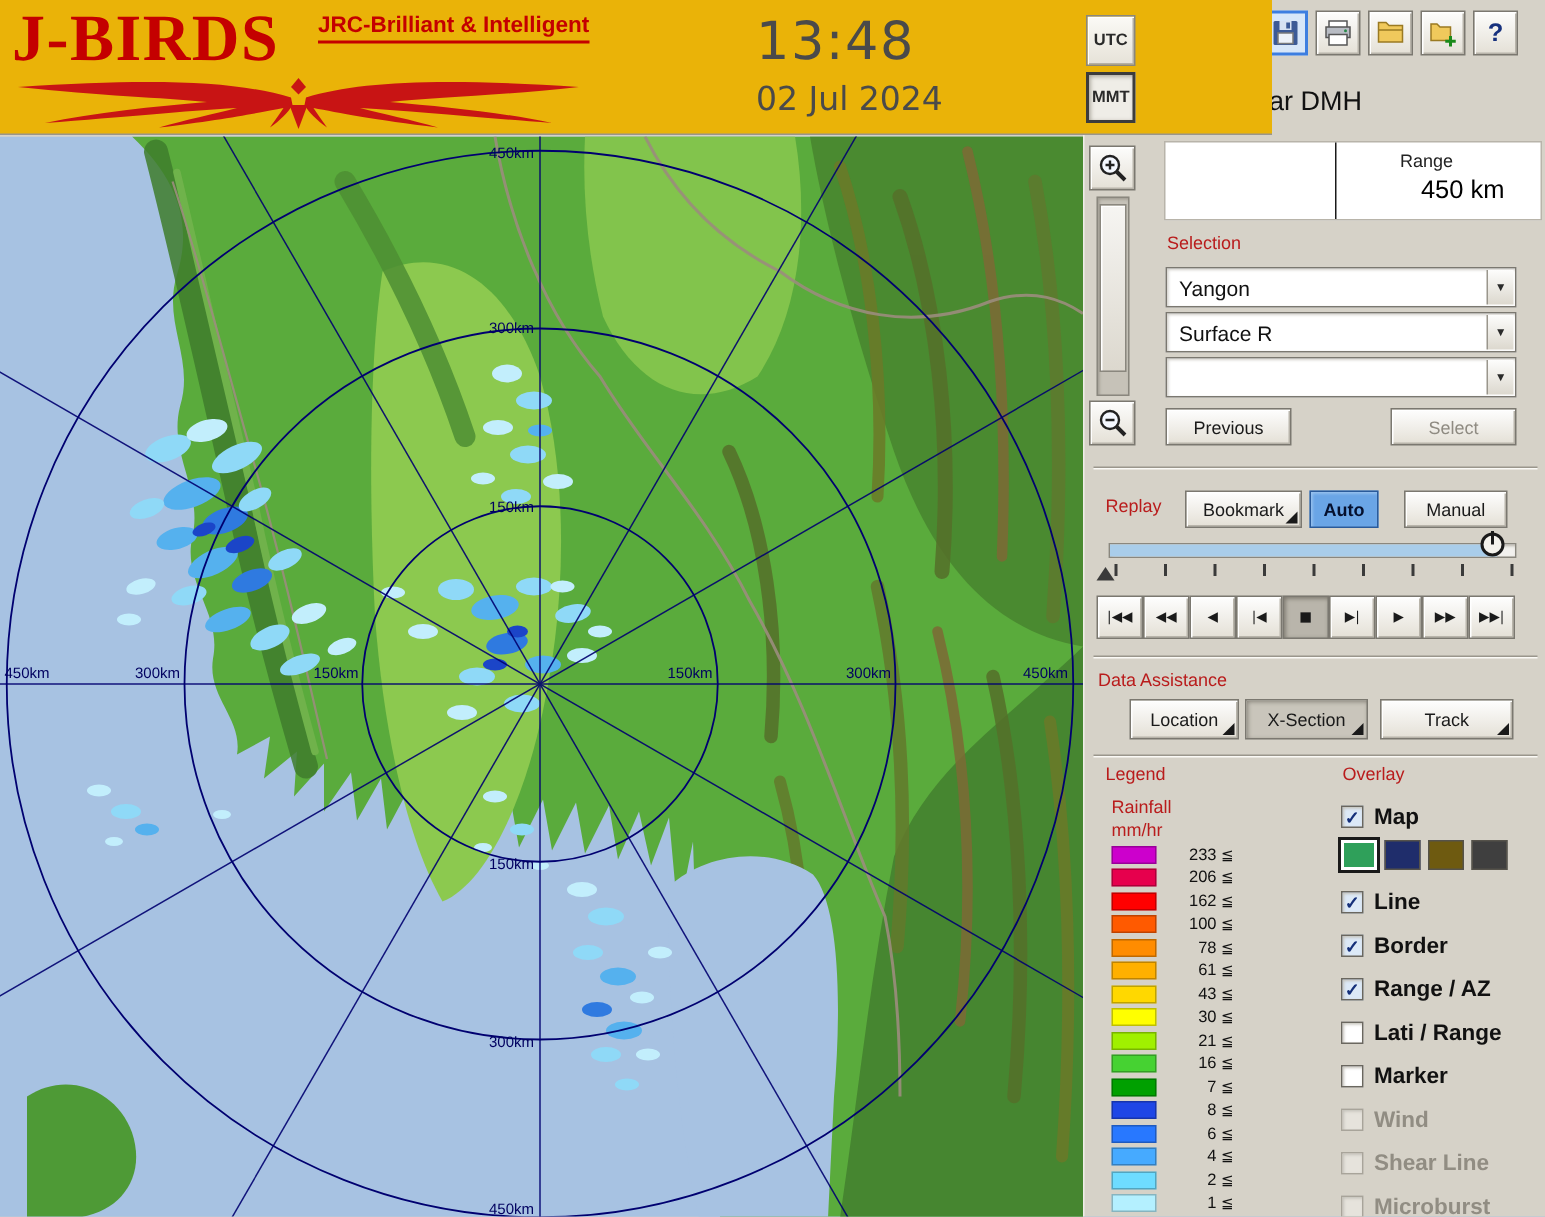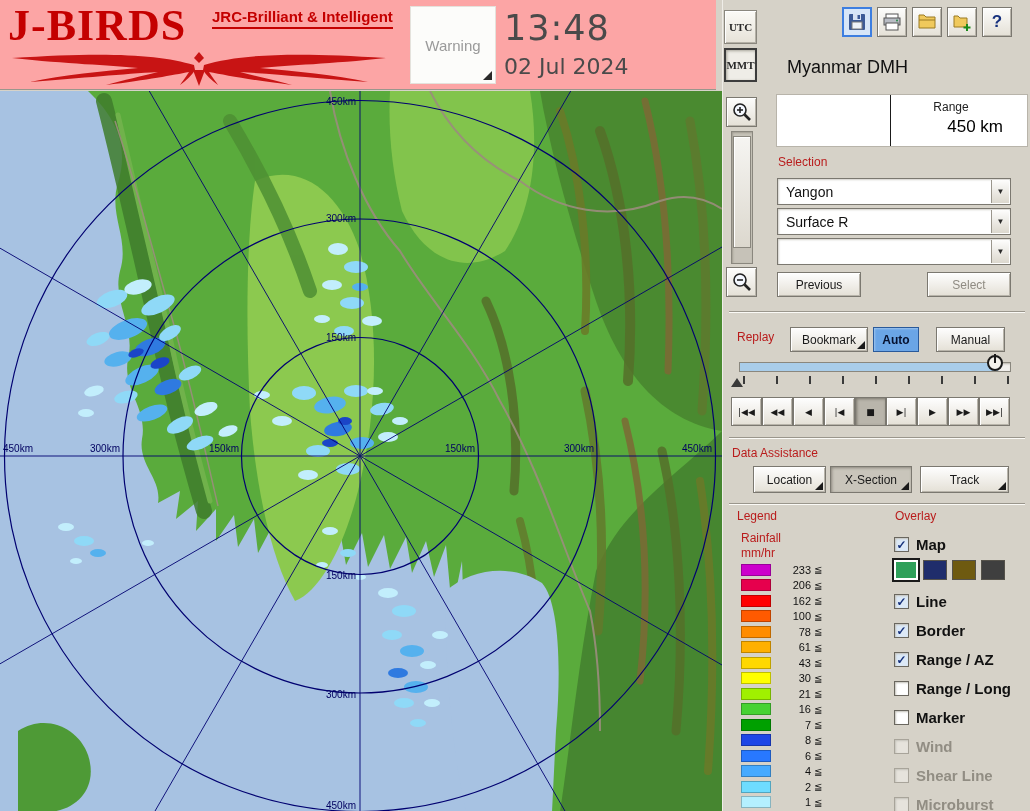--- a/index.html
+++ b/index.html
@@ -5,31 +5,31 @@
   * { box-sizing: border-box; margin: 0; padding: 0; }
   html,body { width:1030px; height:811px; }
   body {
     position: relative; overflow: hidden;
     background: #d6d2c8;
     font-family: "Liberation Sans", sans-serif;
     color: #1a1a1a;
   }
 
   
-  #header { position:absolute; left:0; top:0; width:716px; height:90px; background:#fca5a5; border-bottom:1px solid #9a968c; z-index:5; }
+  #header { position:absolute; left:0; top:0; width:848px; height:90px; background:#eab308; border-bottom:1px solid #9a968c; z-index:5; }
   #logo-title { position:absolute; left:8px; top:0px; font-family:"Liberation Serif", serif; font-weight:bold; font-size:44px; color:#c40000; letter-spacing:1px; }
   #logo-taglines { position:absolute; left:212px; top:8px; color:#c40000; font-weight:bold; border-bottom:2px solid #c40000; padding-bottom:2px; }
   #logo-taglines .tg1 { font-size:15px; letter-spacing:0px; }
   #logo-taglines .tg2 { font-size:15px; letter-spacing:2px; }
   #eagle { position:absolute; left:8px; top:50px; }
   #warning-btn { position:absolute; left:410px; top:6px; width:86px; height:78px; background:#fcfcfa; border:1px solid #e4e2dc; display:flex; align-items:center; justify-content:center; color:#9a9a9a; font-size:15px; }
   #warning-btn::after { content:""; position:absolute; right:3px; bottom:3px; border-style:solid; border-width:0 0 9px 9px; border-color:transparent transparent #2a2a2a transparent; }
   #clock-time { position:absolute; left:504px; top:8px; font-family:"DejaVu Sans", sans-serif; font-size:35px; color:#4a4a4a; letter-spacing:1px; }
   #clock-date { position:absolute; left:504px; top:54px; font-family:"DejaVu Sans", sans-serif; font-size:22px; color:#4a4a4a; }
-  .tz-btn { position:absolute; left:724px; width:33px; height:34px; font-size:11px; font-weight:bold; display:flex; align-items:center; justify-content:center; background:linear-gradient(#fbfaf6,#e6e2d8); border:1px solid #8a877e; box-shadow: inset 1px 1px 0 #fff, inset -1px -1px 0 #b4b0a6; color:#2a2a2a;font-family:Liberation Serif, serif; }
+  .tz-btn { position:absolute; left:724px; width:33px; height:34px; font-size:11px; font-weight:bold; display:flex; align-items:center; justify-content:center; background:linear-gradient(#fbfaf6,#e6e2d8); border:1px solid #8a877e; box-shadow: inset 1px 1px 0 #fff, inset -1px -1px 0 #b4b0a6; color:#2a2a2a; }
   .tz-btn.selected { background:#efede7; border:2px solid #3c3c3c; box-shadow: inset 1px 1px 3px #a8a49a; }
 
   
   #panel { position:absolute; left:722px; top:0; width:308px; height:811px; background:#d6d2c8; border-left:1px solid #efede8; z-index:2; }
   .tool-btn { position:absolute; top:7px; width:30px; height:30px; background:linear-gradient(#fdfdfc,#e4e0d6); border:1px solid #7b7870; box-shadow: inset 1px 1px 0 #fff, inset -1px -1px 0 #b8b4aa; display:flex; align-items:center; justify-content:center; }
   .tool-btn.active { border:2px solid #3d7ee0; background:#d7e6f8; box-shadow:none; }
   .tool-btn .q { font-size:17px; font-weight:bold; color:#17317e; }
   #station-title { position:absolute; left:64px; top:57px; font-size:18px; color:#111; }
   #range-box { position:absolute; left:53px; top:94px; width:252px; height:53px; background:#ffffff; border:1px solid #b8b4aa; }
   #range-divider { position:absolute; left:113px; top:0; width:1px; height:100%; background:#1a1a1a; }
@@ -457,21 +457,21 @@
         <div class="ov-row">
           <span class="cb checked">✓</span>
           <span class="ov-label">Border</span>
         </div>
         <div class="ov-row">
           <span class="cb checked">✓</span>
           <span class="ov-label">Range / AZ</span>
         </div>
         <div class="ov-row">
           <span class="cb"></span>
-          <span class="ov-label">Range / Long</span>
+          <span class="ov-label">Lati / Range</span>
         </div>
         <div class="ov-row">
           <span class="cb"></span>
           <span class="ov-label">Marker</span>
         </div>
         <div class="ov-row">
           <span class="cb disabled"></span>
           <span class="ov-label disabled">Wind</span>
         </div>
         <div class="ov-row">
@@ -492,20 +492,17 @@
     <div class="tg1">JRC-Brilliant &amp; Intelligent</div>
   </div>
   <svg id="eagle" width="385" height="37" viewBox="0 0 385 37">
     <g fill="#c81414">
       <path d="M186,15 C150,4 95,2 4,8 C60,14 100,15 130,18 C95,21 55,25 22,32 C75,28 115,24 150,22 C135,26 115,30 98,35 C140,30 165,25 181,22 C177,28 174,32 172,35 C179,30 184,25 187,20 Z"></path>
       <path d="M196,15 C232,4 287,2 378,8 C322,14 282,15 252,18 C287,21 327,25 360,32 C307,28 267,24 232,22 C247,26 267,30 284,35 C242,30 217,25 201,22 C205,28 208,32 210,35 C203,30 198,25 195,20 Z"></path>
       <path d="M191,2 L196,8 L191,13 L186,8 Z"></path>
       <path d="M185,20 L191,36 L197,20 Z"></path>
     </g>
   </svg>
-  <div id="warning-btn">
-    <span>Warning</span>
-  </div>
   <div id="clock-time">13:48</div>
   <div id="clock-date">02 Jul 2024</div>
   <button class="tz-btn" style="top:10px">UTC</button>
   <button class="tz-btn selected" style="top:48px">MMT</button>
 </div>
 
 </body></html>

